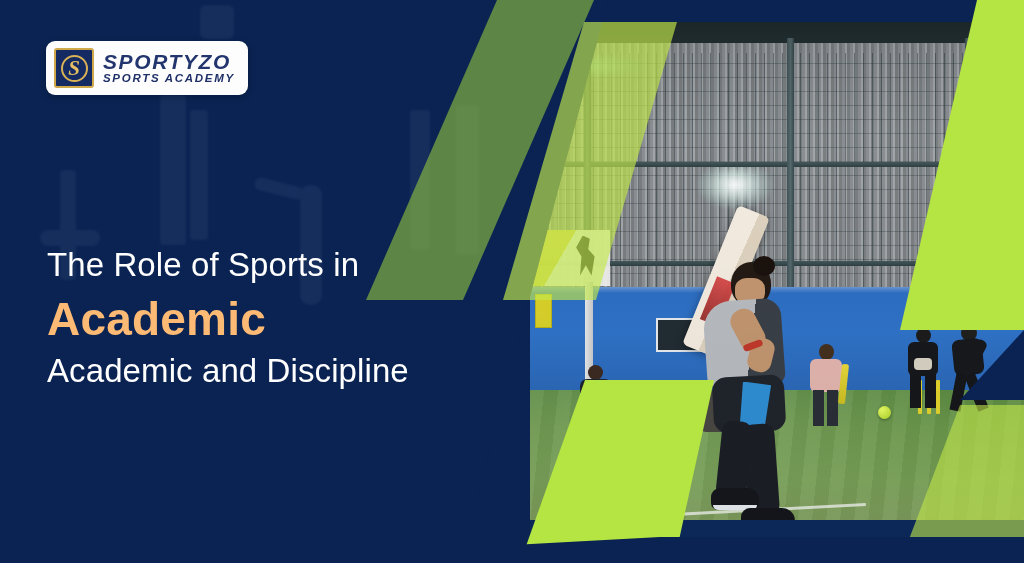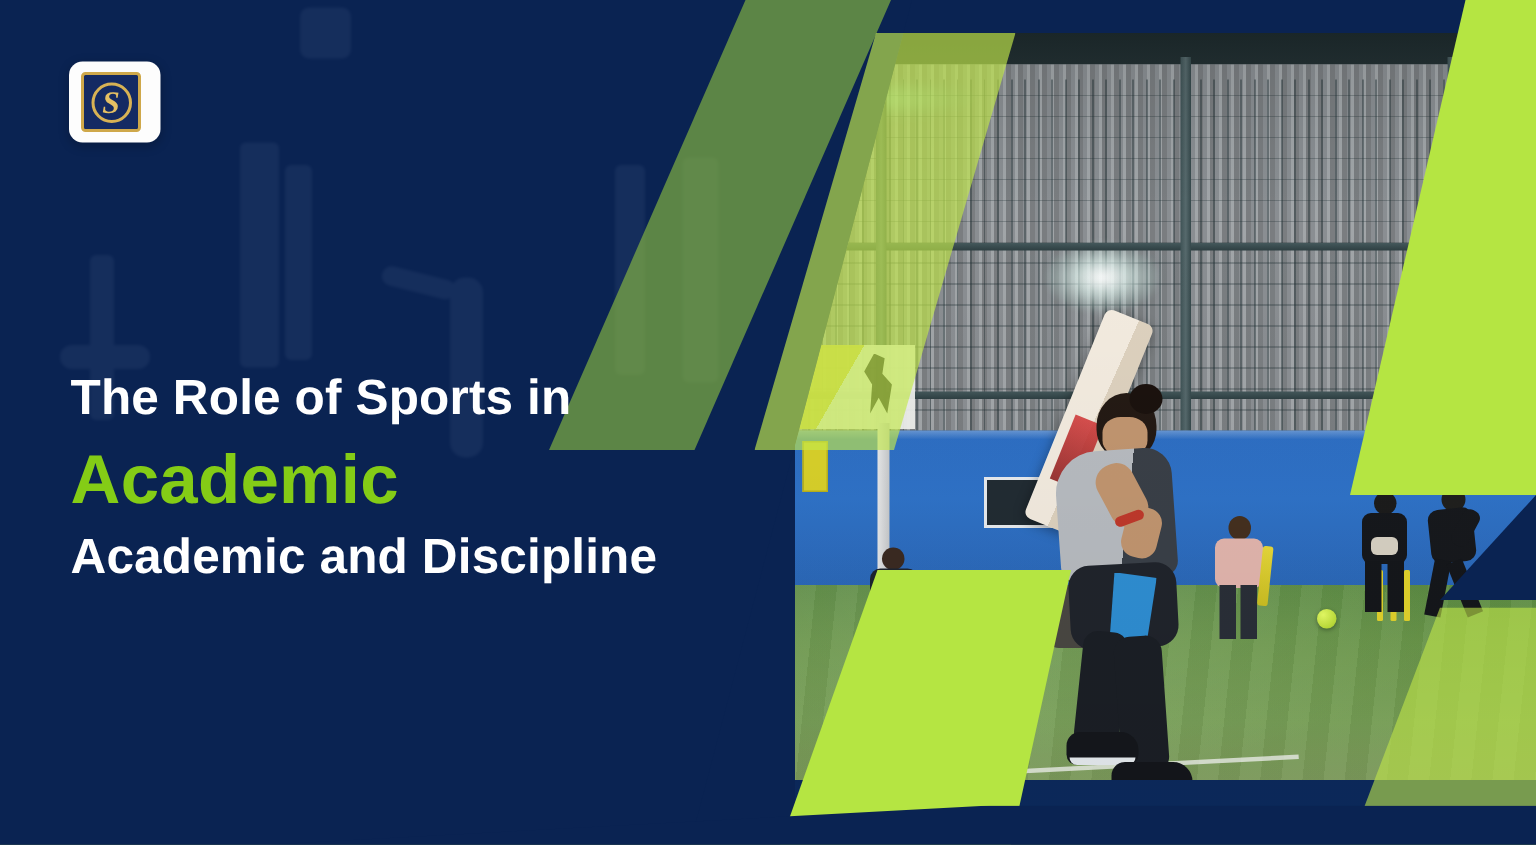--- a/index.html
+++ b/index.html
@@ -366,27 +366,27 @@
   }
 
   
   .headline {
     position:absolute; left:47px; top:243px;
     width:430px;
   }
   .hl-line {
     color:#ffffff;
     font-size:33px;
-    font-weight:700;
+    font-weight:400;
     line-height:1.34;
     letter-spacing:.1px;
     white-space:nowrap;
   }
   .hl-accent {
-    color:#84cc16;
+    color:#fdba74;
     font-size:46px;
     font-weight:700;
     line-height:1.22;
     letter-spacing:.2px;
     white-space:nowrap;
     margin:4px 0 2px;
   }
 </style>
 </head>
 <body>
@@ -510,20 +510,24 @@
   <div class="shape navy-br"></div>
   <div class="shape overlay-lime-br"></div>
   <div class="shape navy-bottom-strip"></div>
 
   <div class="logo-card">
     <div class="logo-mark">
       <span class="ring">
         <span class="ess">S</span>
       </span>
     </div>
+    <div class="logo-words">
+      <span class="logo-main">SPORTYZO</span>
+      <span class="logo-sub">SPORTS ACADEMY</span>
+    </div>
   </div>
 
   <div class="headline">
     <div class="hl-line">The Role of Sports in</div>
     <div class="hl-accent">Academic</div>
     <div class="hl-line">Academic and Discipline</div>
   </div>
 
 </div>
 

